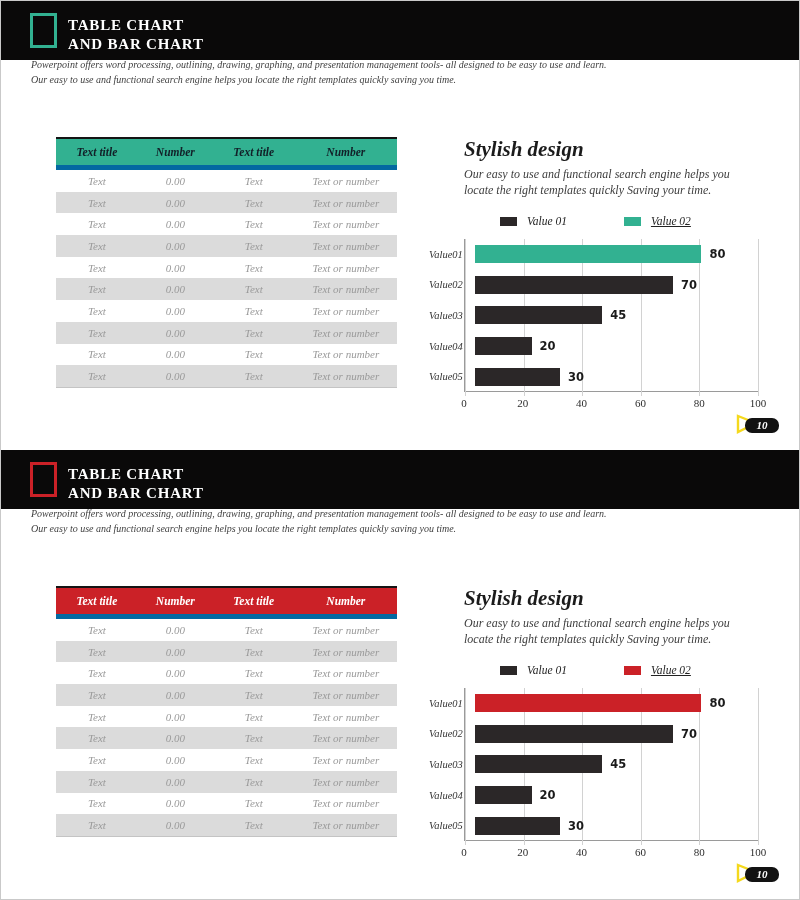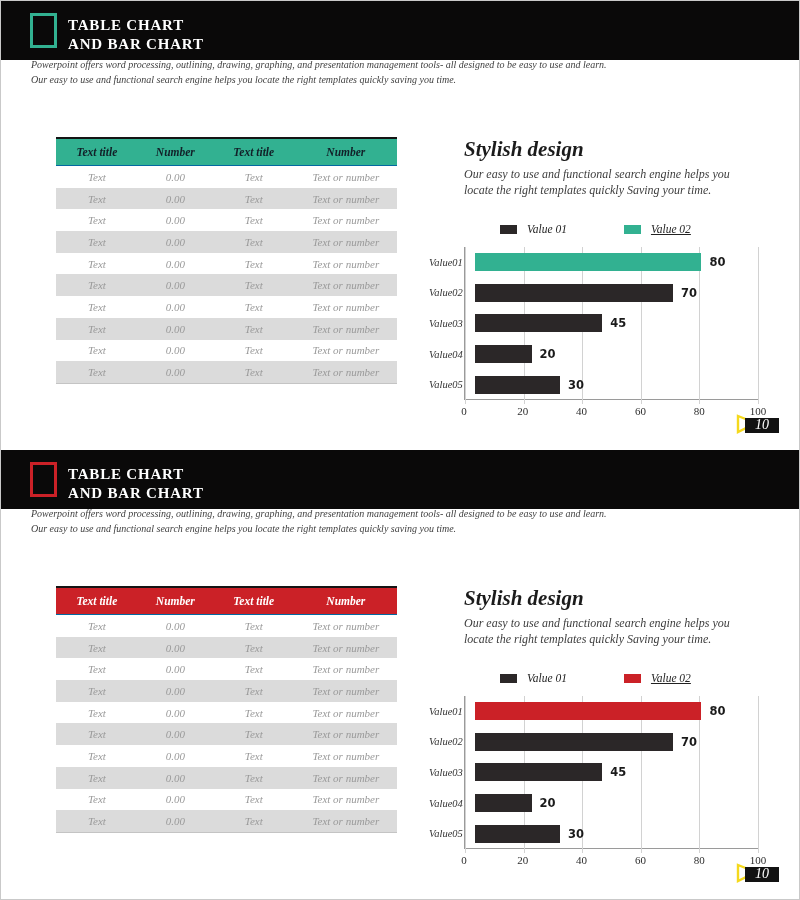--- a/index.html
+++ b/index.html
@@ -31,35 +31,35 @@
     position:absolute; top:56px; left:30px; color:#3f3f3f;
     font-style:italic; font-size:10px; line-height:15px; white-space:nowrap;
   }
 
   
   .table-wrap { position:absolute; top:136px; left:55px; width:341px; }
   .data-table { width:100%; border-collapse:collapse; border-bottom:1px solid #c4c4c4; }
   .data-table thead th {
     background:var(--accent); color:var(--th-color);
     font-size:11.5px; font-style:italic; font-weight:bold;
-    height:24px; border-top:2px solid #141414; border-bottom:1px solid #0369a1;
+    height:24px; border-top:2px solid #141414; border-bottom:5px solid #0369a1;
   }
   .data-table th:nth-child(1){width:24%;} .data-table th:nth-child(2){width:22%;}
   .data-table th:nth-child(3){width:24%;} .data-table th:nth-child(4){width:30%;}
   .data-table tbody td {
     height:21.7px; text-align:center; font-style:italic;
     font-size:11px; color:#9a9a9a; padding:0;
   }
   .data-table tbody tr:nth-child(even) { background:#dbdbdb; }
 
   
   .right-col { position:absolute; top:136px; left:417px; width:374px; }
   .right-title { margin:0 0 5px 46px; font-size:21px; font-weight:bold; font-style:italic; color:#1b1b1b; }
   .right-desc { margin-left:46px; font-style:italic; font-size:12px; color:#3d3d3d; line-height:15.5px; }
-  .legend { margin:25px 0 0 46px; display:flex; align-items:center;padding-left:36px; }
+  .legend { margin:17px 0 0 46px; display:flex; align-items:center;padding-left:36px; }
   .legend-item { display:flex; align-items:center; font-style:italic; font-size:11.5px; color:#222; }
   .legend-item + .legend-item { margin-left:57px;text-decoration:underline; }
   .legend-swatch { width:17px; height:9px; margin-right:10px; }
 
   
   .chart-body { position:relative; margin-top:12px; height:172px; }
   .plot {
     position:absolute; left:46px; right:34px; top:0; height:153px;
     border-left:1px solid #9a9a9a; border-bottom:1px solid #9a9a9a; box-sizing:border-box;
   }
@@ -80,21 +80,21 @@
     position:absolute; transform:translateX(-50%);
     font-size:11px; color:#2e2e2e;
   }
 
   
   .page-badge { position:absolute; right:20px; bottom:16px; display:flex; align-items:center; }
   .badge-flag { margin-right:-5px; position:relative; top:-1px; }
   .badge-box {
     position:relative; background:#121212; color:#fff; min-width:24px; height:15px;
     display:flex; align-items:center; justify-content:center;
-    font-size:14px; font-weight:normal; font-style:italic; padding:0 5px;
+    font-size:11px; font-weight:bold; font-style:italic; padding:0 5px;border-radius:7px;
   }
 </style>
 </head>
 <body>
 
 <div class="page">
 
   <section class="slide slide-0" style="--accent: #32b191; --th-color: #122028;">
     <div class="slide-header">
       <div class="square-icon"></div>

